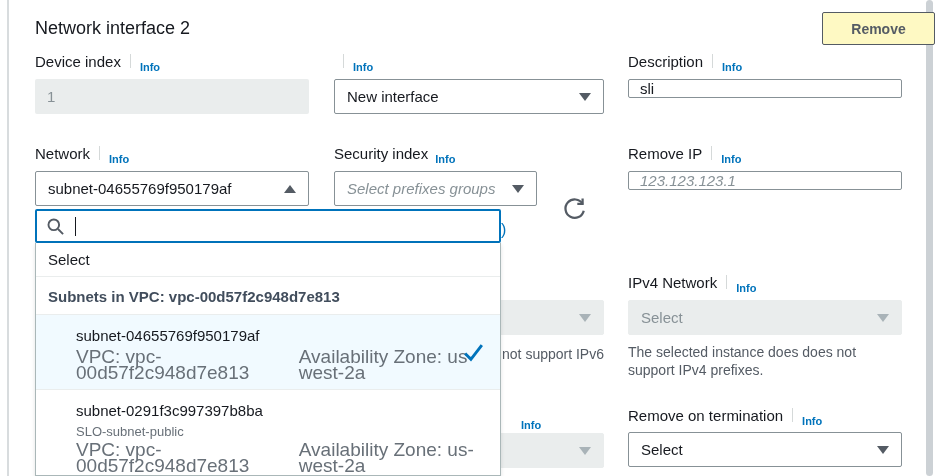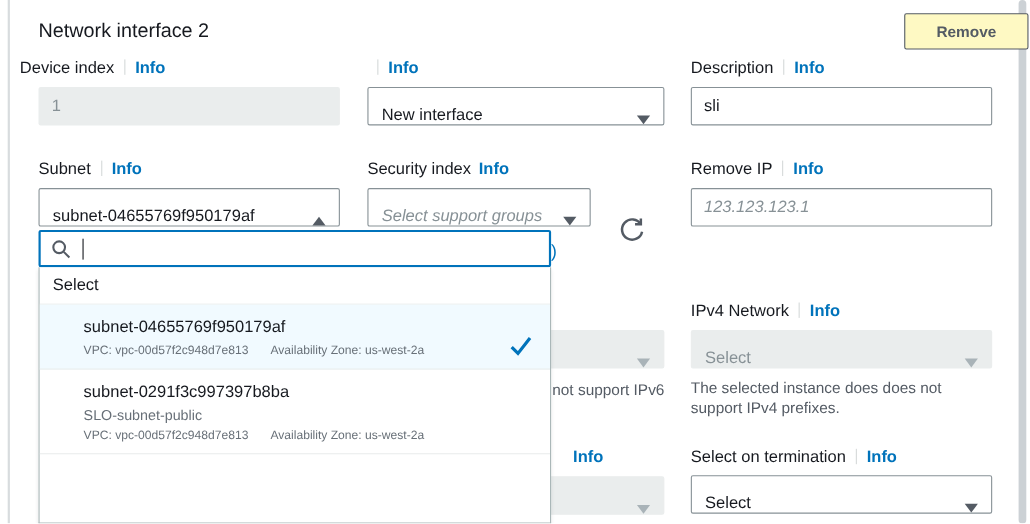--- a/index.html
+++ b/index.html
@@ -12,33 +12,33 @@
 
   .page-title { position:absolute; left:35px; top:18px; font-size:18px; font-weight:400; color:#16191f; }
 
   .btn-secondary { position:absolute; left:790px; top:12px; width:113px; height:33px; background:#fef9c3;
     border:1px solid #545b64; border-radius:2px; font-size:14px; font-weight:700; color:#545b64;
     display:flex; align-items:center; justify-content:center; cursor:pointer;margin-left:32px; }
 
   .label-row { position:absolute; display:flex; align-items:center; height:18px; font-size:15px; color:#16191f; white-space:nowrap; }
   .label-row .vdiv { width:1px; height:14px; background:#d5d9d9; margin:0 9px; }
   .label-row .gap { width:7px; }
-  .info-link { font-size:15px; font-weight:700; color:#0073bb; cursor:pointer; }
-
-  .field { position:absolute; height:35px; border-radius:2px; font-size:15px; display:flex; align-items:flex-end; }
+  .info-link { font-size:11px; font-weight:700; color:#0073bb; cursor:pointer;margin-top:12px; }
+
+  .field { position:absolute; height:35px; border-radius:2px; font-size:15px; display:flex; align-items:center; }
   .sel { background:#fff; border:1px solid #879196; padding:0 12px; cursor:pointer; }
   .sel .val { color:#16191f; }
   .sel .ph { color:#879196; font-style:italic; }
   .sel.disabled { background:#eaeded; border:1px solid #eaeded; cursor:default; }
   .tri { width:0; height:0; margin-left:auto; }
   .tri-down { border-left:6px solid transparent; border-right:6px solid transparent; border-top:8px solid #545b64; }
   .tri-up   { border-left:6px solid transparent; border-right:6px solid transparent; border-bottom:8px solid #545b64; }
   .tri-gray { border-top-color:#a9b3b8; }
 
-  .txt-input { position:absolute; height:35px; border:1px solid #879196; border-radius:2px; background:#fff;
+  .txt-input { position:absolute; height:19px; border:1px solid #879196; border-radius:2px; background:#fff;
     font-family:inherit; font-size:15px; color:#16191f; padding:0 11px; outline:none; }
   .txt-input::placeholder { color:#879196; font-style:italic; }
   .disabled-box { position:absolute; height:35px; background:#eaeded; border-radius:2px; color:#879196;
     font-size:15px; display:flex; align-items:center; padding:0 12px; }
 
   .helper { position:absolute; font-size:14px; line-height:18px; color:#545b64; }
   .frag-paren { position:absolute; left:501px; top:221px; font-size:16px; color:#0073bb; z-index:2; }
 
   .refresh-btn { position:absolute; left:559px; top:193px; width:30px; height:30px; background:none; border:none; cursor:pointer; display:flex; align-items:center; justify-content:center; }
 
@@ -48,37 +48,37 @@
   .caret { width:1px; height:19px; background:#16191f; margin-left:10px; }
 
   .dd-list { position:absolute; left:35px; top:243px; width:466px; height:233px; background:#fff;
     border:1px solid #aab7b8; border-top:none; z-index:20; overflow:hidden; box-shadow:0 2px 4px rgba(0,28,36,.12); }
   .dd-opt { height:34px; line-height:33px; padding:0 12px; font-size:15px; color:#16191f; border-bottom:1px solid #eaeded; cursor:pointer; }
   .dd-group-header { padding:11px 12px 9px 12px; font-size:15px; font-weight:700; color:#414d5c; border-bottom:1px solid #eaeded; }
   .dd-item { position:relative; padding:11px 12px 8px 40px; border-bottom:1px solid #eaeded; cursor:pointer; }
   .dd-item.selected { background:#f1faff; }
   .dd-item .t { font-size:15px; line-height:20px; color:#16191f; margin-bottom:3px; }
   .dd-item .s { font-size:13px; line-height:16px; color:#687078; margin-bottom:2px; }
-  .dd-item .meta { display:flex; gap:20px; font-size:11px; line-height:16px; color:#687078; }
+  .dd-item .meta { display:flex; gap:20px; font-size:19px; line-height:16px; color:#687078; }
   .check { position:absolute; right:14px; top:25px; }
 
   .mid-under { z-index:1; }
 </style>
 </head>
 <body>
 
 <div id="canvas">
 
   <div class="vline-left"></div>
   <div class="scrollbar"></div>
 
   <div class="page-title">Network interface 2</div>
   <button class="btn-secondary">Remove</button>
 
-  <div class="label-row" style="left:18px; top:52px;">
+  <div class="label-row" style="left:35px; top:52px;">
     <span>Device index</span>
     <span class="vdiv"></span>
     <span class="info-link">Info</span>
   </div>
   <div class="label-row" style="left:334px; top:52px;">
     <span class="vdiv"></span>
     <span class="info-link">Info</span>
   </div>
   <div class="label-row" style="left:628px; top:52px;">
     <span>Description</span>
@@ -89,42 +89,42 @@
   <div class="disabled-box" style="left:35px; top:79px; width:274px;">1</div>
 
   <div class="field sel" style="left:334px; top:79px; width:270px;">
     <span class="val">New interface</span>
     <span class="tri tri-down"></span>
   </div>
 
   <input class="txt-input" style="left: 628px; top: 79px; width: 274px;" value="sli">
 
   <div class="label-row" style="left:35px; top:144px;">
-    <span>Subnet</span>
+    <span>Network</span>
     <span class="vdiv"></span>
     <span class="info-link">Info</span>
   </div>
   <div class="label-row" style="left:334px; top:144px;">
     <span>Security index</span>
     <span class="gap"></span>
     <span class="info-link">Info</span>
   </div>
   <div class="label-row" style="left:628px; top:144px;">
     <span>Remove IP</span>
     <span class="vdiv"></span>
     <span class="info-link">Info</span>
   </div>
 
   <div class="field sel" style="left:35px; top:171px; width:274px;">
     <span class="val">subnet-04655769f950179af</span>
     <span class="tri tri-up"></span>
   </div>
 
   <div class="field sel" style="left:334px; top:171px; width:203px;">
-    <span class="ph">Select support groups</span>
+    <span class="ph">Select prefixes groups</span>
     <span class="tri tri-down"></span>
   </div>
 
   <button class="refresh-btn">
     <svg width="27" height="27" viewBox="0 0 24 24" fill="none" stroke="#545b64" stroke-width="2">
       <path d="M19.2 3.2 v4.7 h-4.7"></path>
       <path d="M19.2 7.9 A 8.2 8.2 0 1 0 20.2 13.9"></path>
     </svg>
   </button>
 
@@ -147,39 +147,40 @@
     <span class="tri tri-down tri-gray"></span>
   </div>
   <div class="helper" style="left:628px; top:343px; width:262px;">The selected instance does does not support IPv4 prefixes.</div>
 
   <span class="info-link mid-under" style="position:absolute; left:521px; top:407px;">Info</span>
   <div class="field sel disabled mid-under" style="left:334px; top:433px; width:270px;">
     <span class="tri tri-down tri-gray"></span>
   </div>
 
   <div class="label-row" style="left:628px; top:406px;">
-    <span>Select on termination</span>
+    <span>Remove on termination</span>
     <span class="vdiv"></span>
     <span class="info-link">Info</span>
   </div>
   <div class="field sel" style="left:628px; top:432px; width:274px;">
     <span class="val">Select</span>
     <span class="tri tri-down"></span>
   </div>
 
   <div class="dd-search">
     <svg width="19" height="19" viewBox="0 0 20 20" fill="none" stroke="#545b64" stroke-width="2">
       <circle cx="8.2" cy="8.2" r="5.6"></circle>
       <line x1="12.6" y1="12.6" x2="18" y2="18"></line>
     </svg>
     <span class="caret"></span>
   </div>
 
   <div class="dd-list">
     <div class="dd-opt">Select</div>
+    <div class="dd-group-header">Subnets in VPC: vpc-00d57f2c948d7e813</div>
 
     <div class="dd-item selected">
       <div class="t">subnet-04655769f950179af</div>
       <div class="meta">
         <span>VPC: vpc-00d57f2c948d7e813</span>
         <span>Availability Zone: us-west-2a</span>
       </div>
       <svg class="check" width="25" height="25" viewBox="0 0 24 24" fill="none" stroke="#0073bb" stroke-width="2.8">
         <polyline points="4,13 9.5,18.5 20,5"></polyline>
       </svg>

